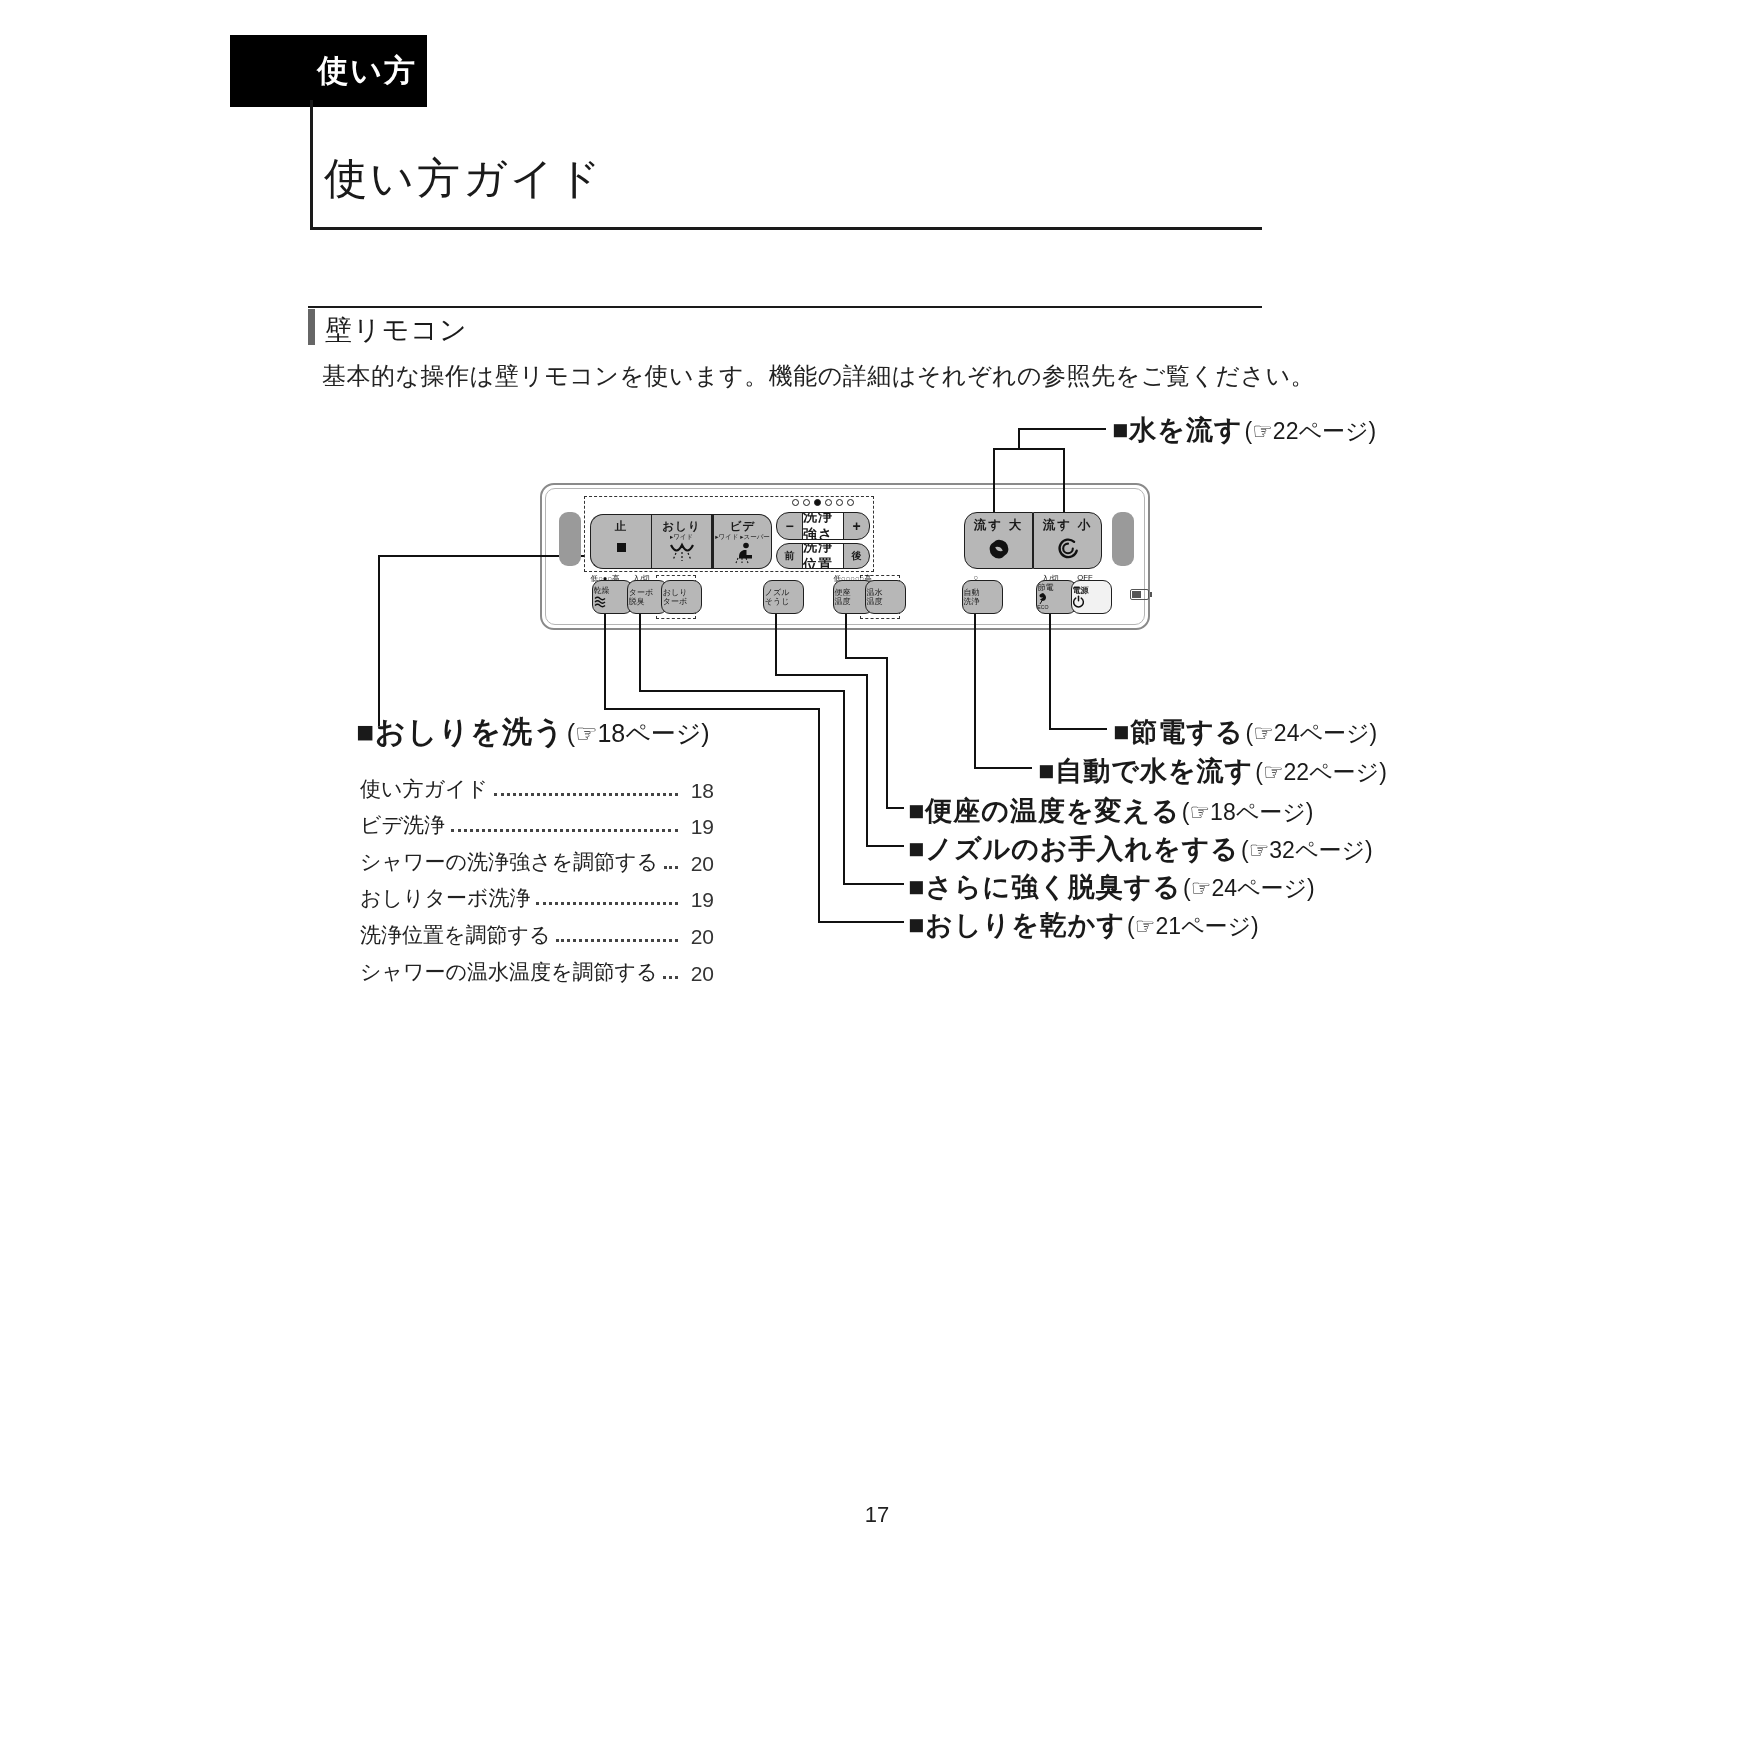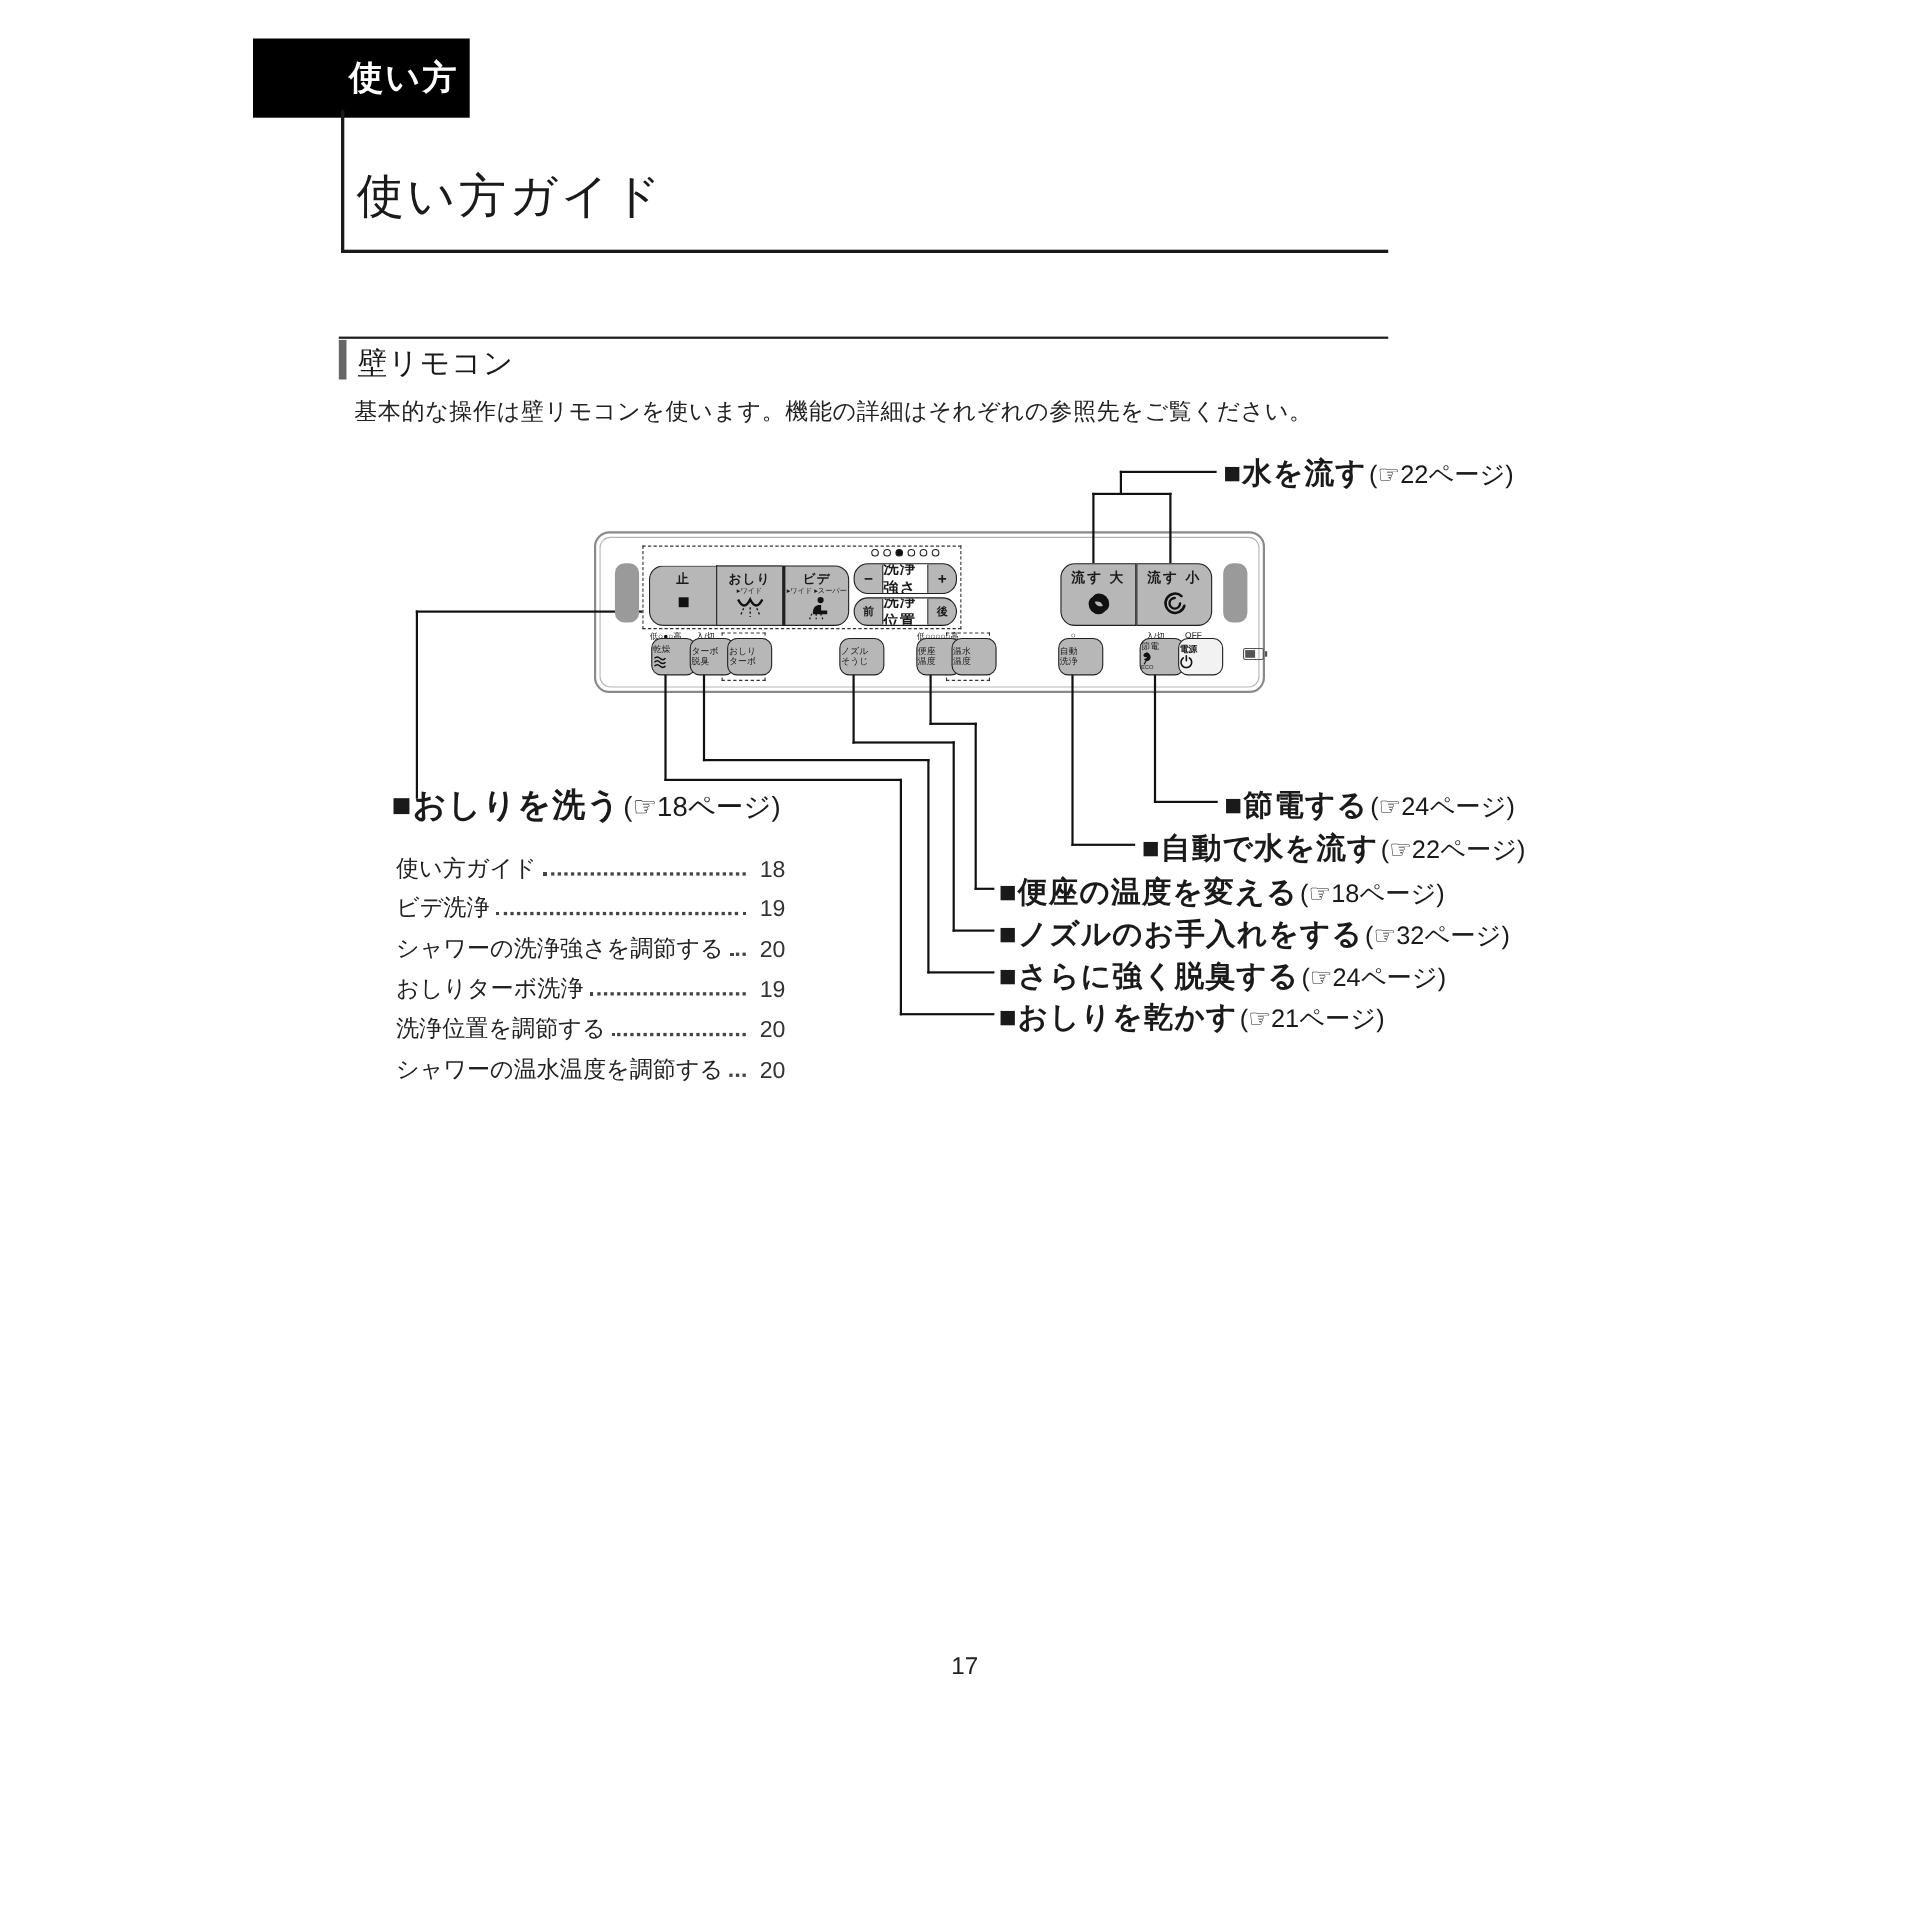--- a/index.html
+++ b/index.html
@@ -9,21 +9,21 @@
   
   .tab{position:absolute;left:230px;top:35px;width:197px;height:72px;background:#000;
        color:#fff;font-size:31px;font-weight:bold;display:flex;align-items:center;
        justify-content:flex-end;padding-right:10px;box-sizing:border-box;letter-spacing:2px;}
   .title-vbar{position:absolute;left:310px;top:100px;width:3px;height:130px;background:#1a1a1a;}
   .title-hbar{position:absolute;left:310px;top:227px;width:952px;height:3px;background:#1a1a1a;}
   .page-title{position:absolute;left:324px;top:150px;font-size:43px;letter-spacing:3px;}
   .sec-rule{position:absolute;left:308px;top:306px;width:954px;height:2px;background:#1a1a1a;}
   .sec-bar{position:absolute;left:308px;top:309px;width:7px;height:36px;background:#666;}
   .sec-title{position:absolute;left:325px;top:312px;font-size:27px;letter-spacing:1px;}
-  .intro{position:absolute;left:322px;top:360px;font-size:21px;color:#222;letter-spacing:0.5px;}
+  .intro{position:absolute;left:322px;top:360px;font-size:24px;color:#222;letter-spacing:0.5px;}
 
   
   .remote{position:absolute;left:540px;top:483px;width:610px;height:147px;background:#fff;
           border:2px solid #8a8a8a;border-radius:14px;box-sizing:border-box;}
   .remote::before{content:"";position:absolute;left:3px;top:3px;right:3px;bottom:3px;
           border:1px solid #b5b5b5;border-radius:10px;pointer-events:none;}
   .pill{position:absolute;width:22px;height:54px;background:#9a9a9a;border-radius:9px;z-index:3;}
   .dashedbox{position:absolute;border:1.5px dashed #333;box-sizing:border-box;z-index:0;}
   .grp{position:absolute;display:flex;z-index:2;}
   .grp .seg-btn{background:#b7b7b7;border-top:1.6px solid #1f1f1f;border-bottom:1.6px solid #1f1f1f;

